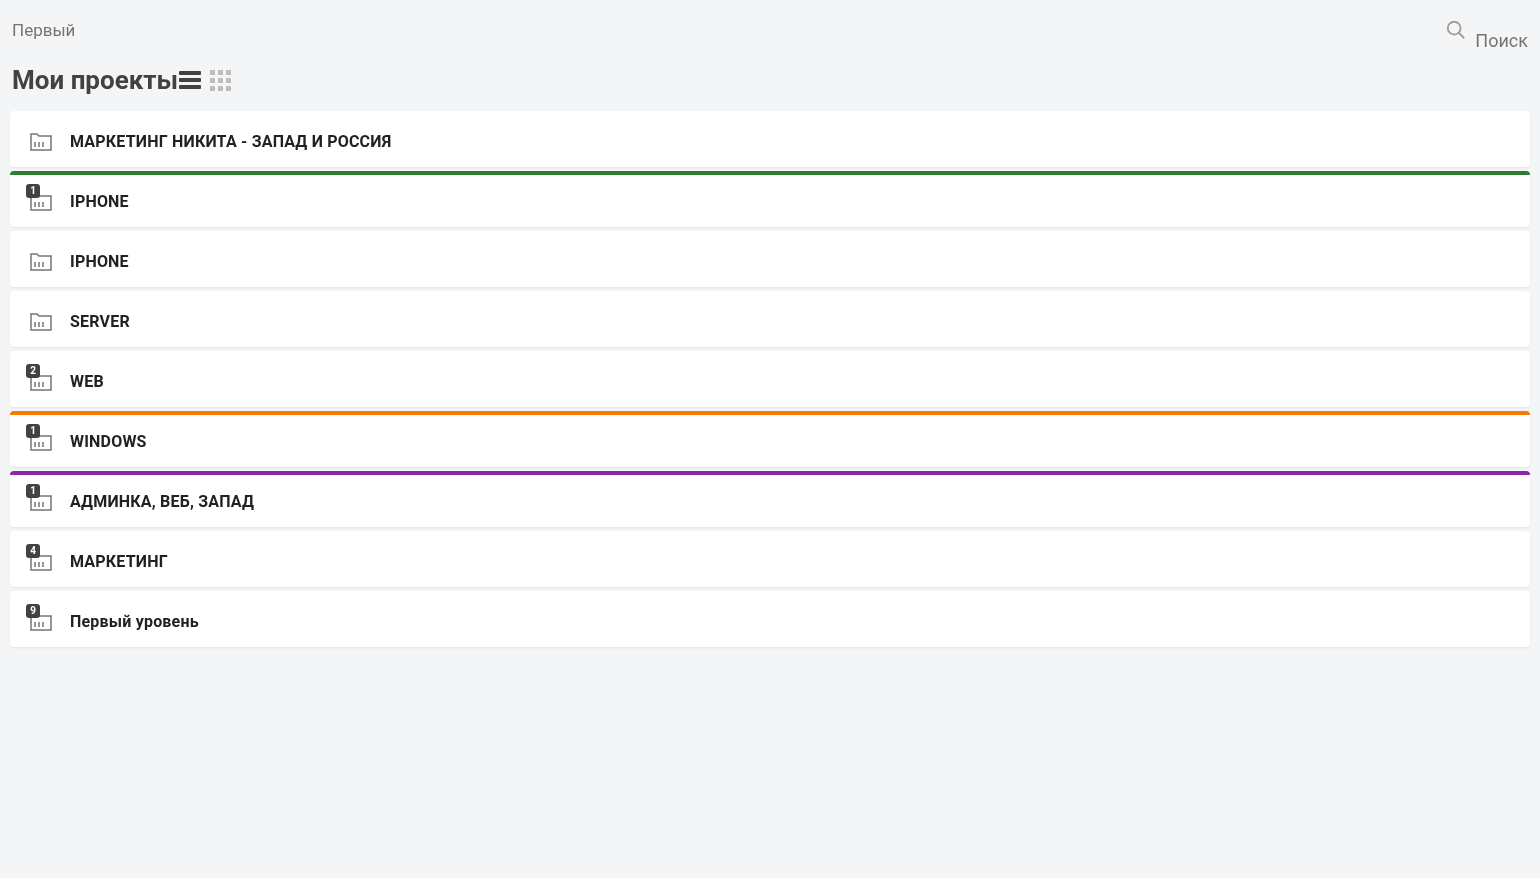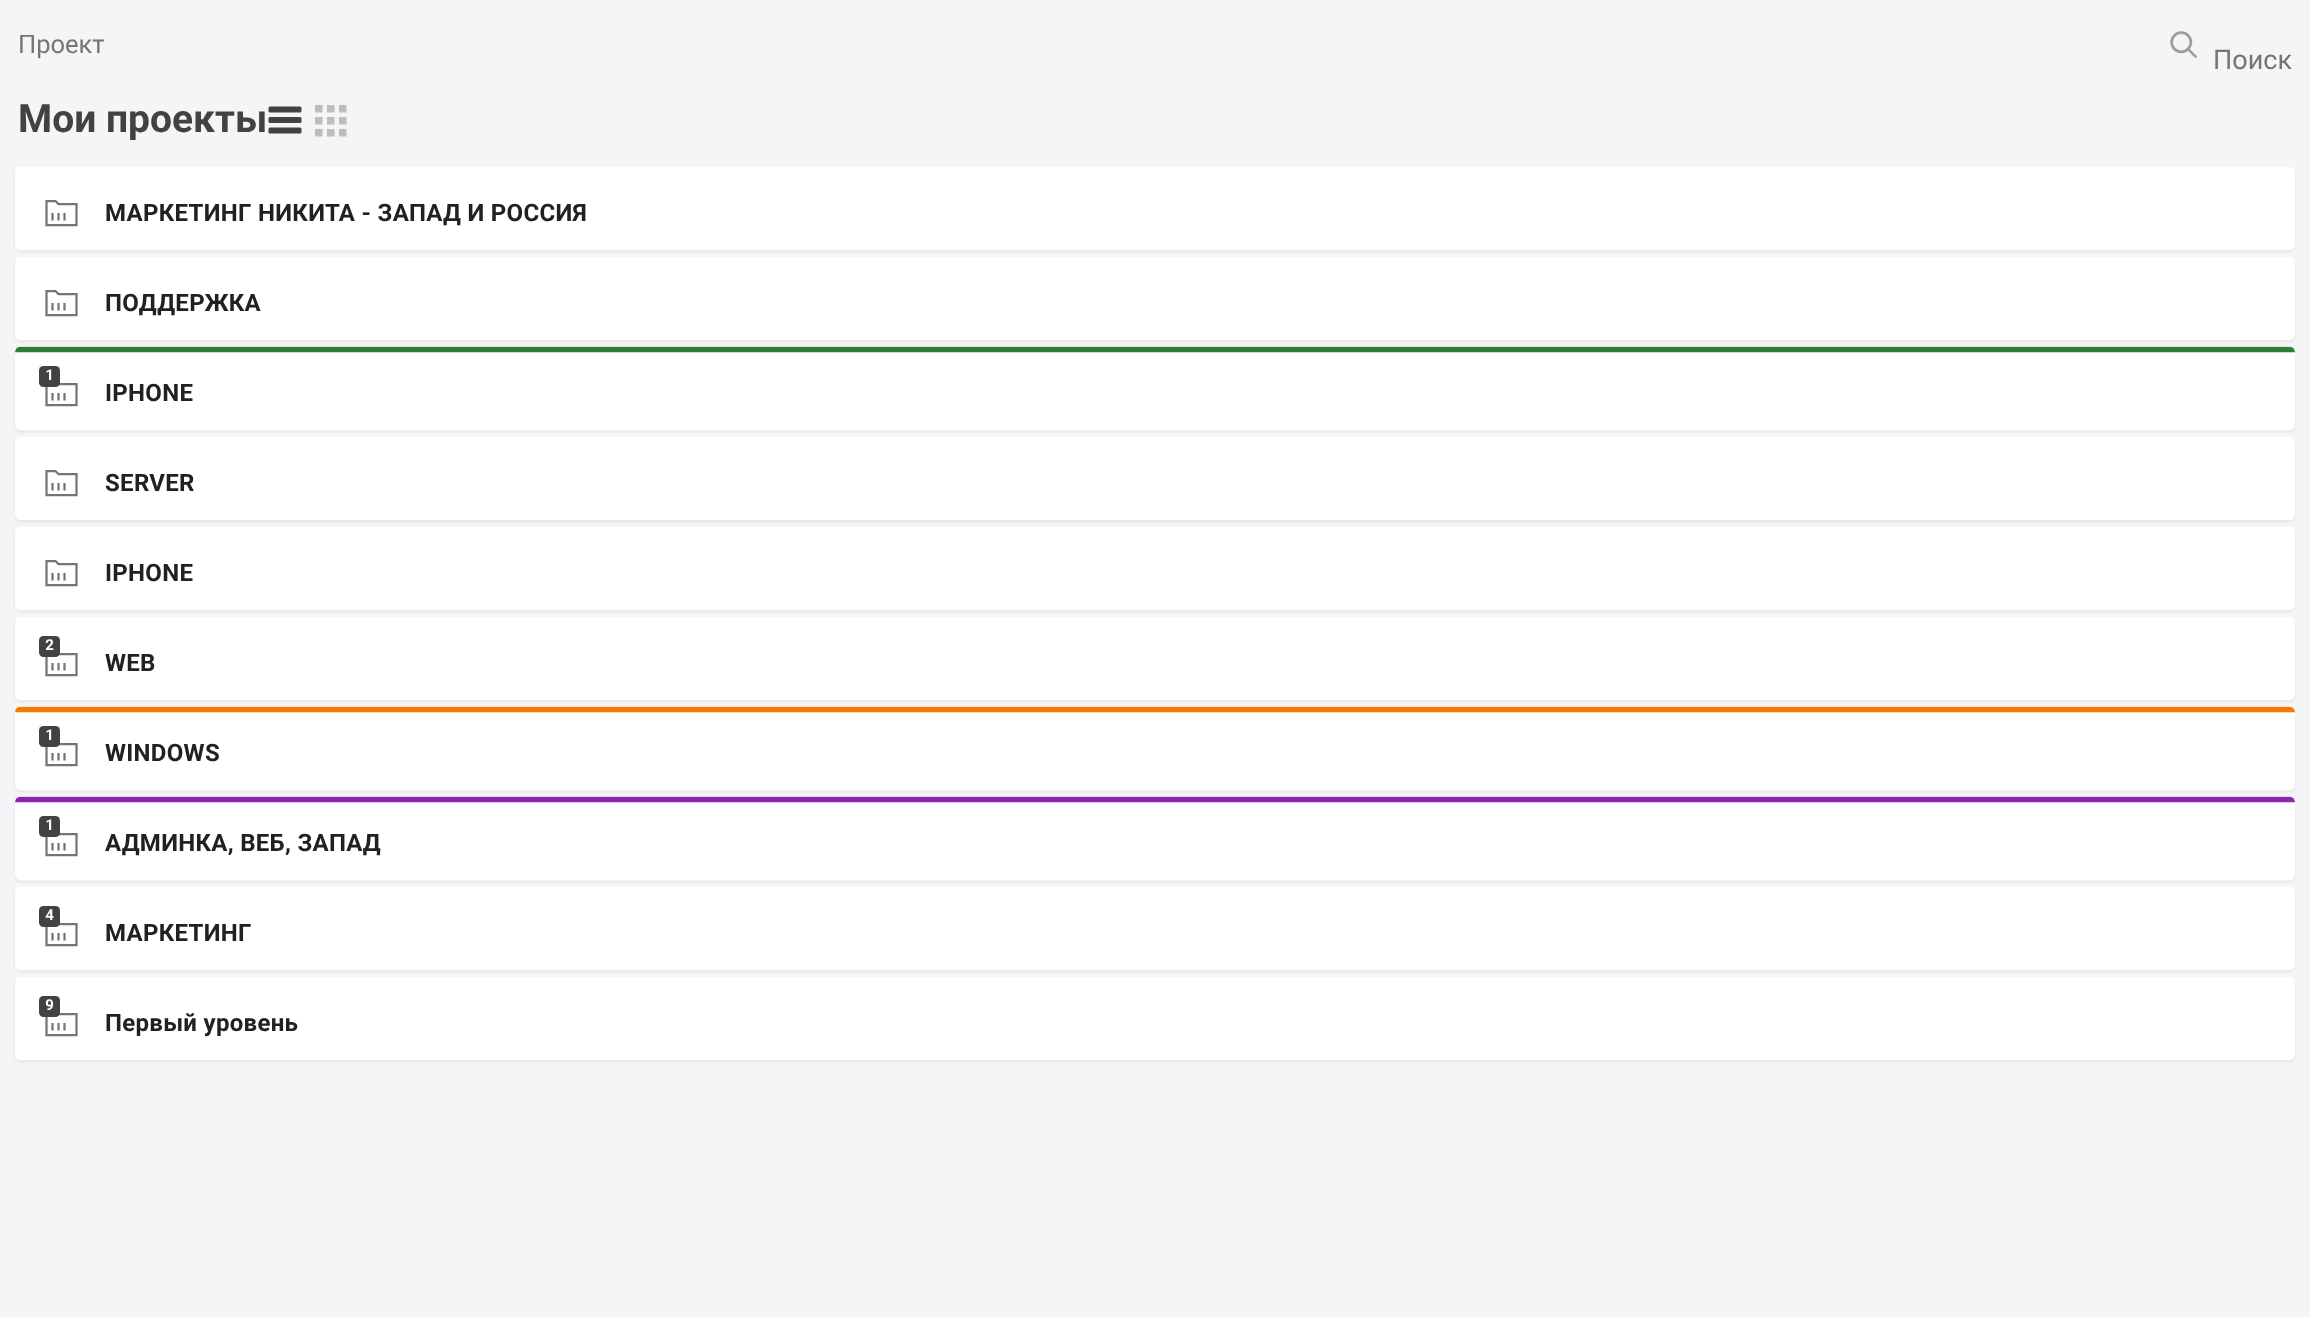--- a/index.html
+++ b/index.html
@@ -146,21 +146,21 @@
       font-size: 16px;
       font-weight: 700;
       color: #212121;
       letter-spacing: 0.2px;
     }
   </style>
 </head>
 <body>
 
 <div class="header-top">
-  <div class="breadcrumb">Проект</div>
+  <div class="breadcrumb">Первый</div>
   <div class="search-container">
     <svg class="search-icon-svg" viewBox="0 0 24 24" fill="none" stroke-width="2">
       <circle cx="10" cy="10" r="7"></circle>
       <line x1="21" y1="21" x2="15" y2="15"></line>
     </svg>
     <span class="search-text">Поиск</span>
   </div>
 </div>
 
 <div class="title-row">
@@ -194,31 +194,20 @@
       <div class="icon-wrap">
         <svg class="folder-svg" viewBox="0 0 24 22" fill="none" stroke="#757575" stroke-width="1.5">
   <path d="M2 4 L8 4 L10 6 L22 6 L22 20 L2 20 Z"></path>
   <line x1="6" y1="12" x2="6" y2="17"></line>
   <line x1="10" y1="12" x2="10" y2="17"></line>
   <line x1="14" y1="12" x2="14" y2="17"></line>
 </svg>
       </div>
       <span class="project-title">МАРКЕТИНГ НИКИТА - ЗАПАД И РОССИЯ</span>
     </div>
-    <div class="project-card">
-      <div class="icon-wrap">
-        <svg class="folder-svg" viewBox="0 0 24 22" fill="none" stroke="#757575" stroke-width="1.5">
-  <path d="M2 4 L8 4 L10 6 L22 6 L22 20 L2 20 Z"></path>
-  <line x1="6" y1="12" x2="6" y2="17"></line>
-  <line x1="10" y1="12" x2="10" y2="17"></line>
-  <line x1="14" y1="12" x2="14" y2="17"></line>
-</svg>
-      </div>
-      <span class="project-title">ПОДДЕРЖКА</span>
-    </div>
     <div class="project-card color-green">
       <div class="icon-wrap">
         <svg class="folder-svg" viewBox="0 0 24 22" fill="none" stroke="#757575" stroke-width="1.5">
   <path d="M2 4 L8 4 L10 6 L22 6 L22 20 L2 20 Z"></path>
   <line x1="6" y1="12" x2="6" y2="17"></line>
   <line x1="10" y1="12" x2="10" y2="17"></line>
   <line x1="14" y1="12" x2="14" y2="17"></line>
 </svg>
         <span class="badge-num">1</span>
       </div>
@@ -226,32 +215,32 @@
     </div>
     <div class="project-card">
       <div class="icon-wrap">
         <svg class="folder-svg" viewBox="0 0 24 22" fill="none" stroke="#757575" stroke-width="1.5">
   <path d="M2 4 L8 4 L10 6 L22 6 L22 20 L2 20 Z"></path>
   <line x1="6" y1="12" x2="6" y2="17"></line>
   <line x1="10" y1="12" x2="10" y2="17"></line>
   <line x1="14" y1="12" x2="14" y2="17"></line>
 </svg>
       </div>
+      <span class="project-title">IPHONE</span>
+    </div>
+    <div class="project-card">
+      <div class="icon-wrap">
+        <svg class="folder-svg" viewBox="0 0 24 22" fill="none" stroke="#757575" stroke-width="1.5">
+  <path d="M2 4 L8 4 L10 6 L22 6 L22 20 L2 20 Z"></path>
+  <line x1="6" y1="12" x2="6" y2="17"></line>
+  <line x1="10" y1="12" x2="10" y2="17"></line>
+  <line x1="14" y1="12" x2="14" y2="17"></line>
+</svg>
+      </div>
       <span class="project-title">SERVER</span>
-    </div>
-    <div class="project-card">
-      <div class="icon-wrap">
-        <svg class="folder-svg" viewBox="0 0 24 22" fill="none" stroke="#757575" stroke-width="1.5">
-  <path d="M2 4 L8 4 L10 6 L22 6 L22 20 L2 20 Z"></path>
-  <line x1="6" y1="12" x2="6" y2="17"></line>
-  <line x1="10" y1="12" x2="10" y2="17"></line>
-  <line x1="14" y1="12" x2="14" y2="17"></line>
-</svg>
-      </div>
-      <span class="project-title">IPHONE</span>
     </div>
     <div class="project-card">
       <div class="icon-wrap">
         <svg class="folder-svg" viewBox="0 0 24 22" fill="none" stroke="#757575" stroke-width="1.5">
   <path d="M2 4 L8 4 L10 6 L22 6 L22 20 L2 20 Z"></path>
   <line x1="6" y1="12" x2="6" y2="17"></line>
   <line x1="10" y1="12" x2="10" y2="17"></line>
   <line x1="14" y1="12" x2="14" y2="17"></line>
 </svg>
         <span class="badge-num">2</span>

